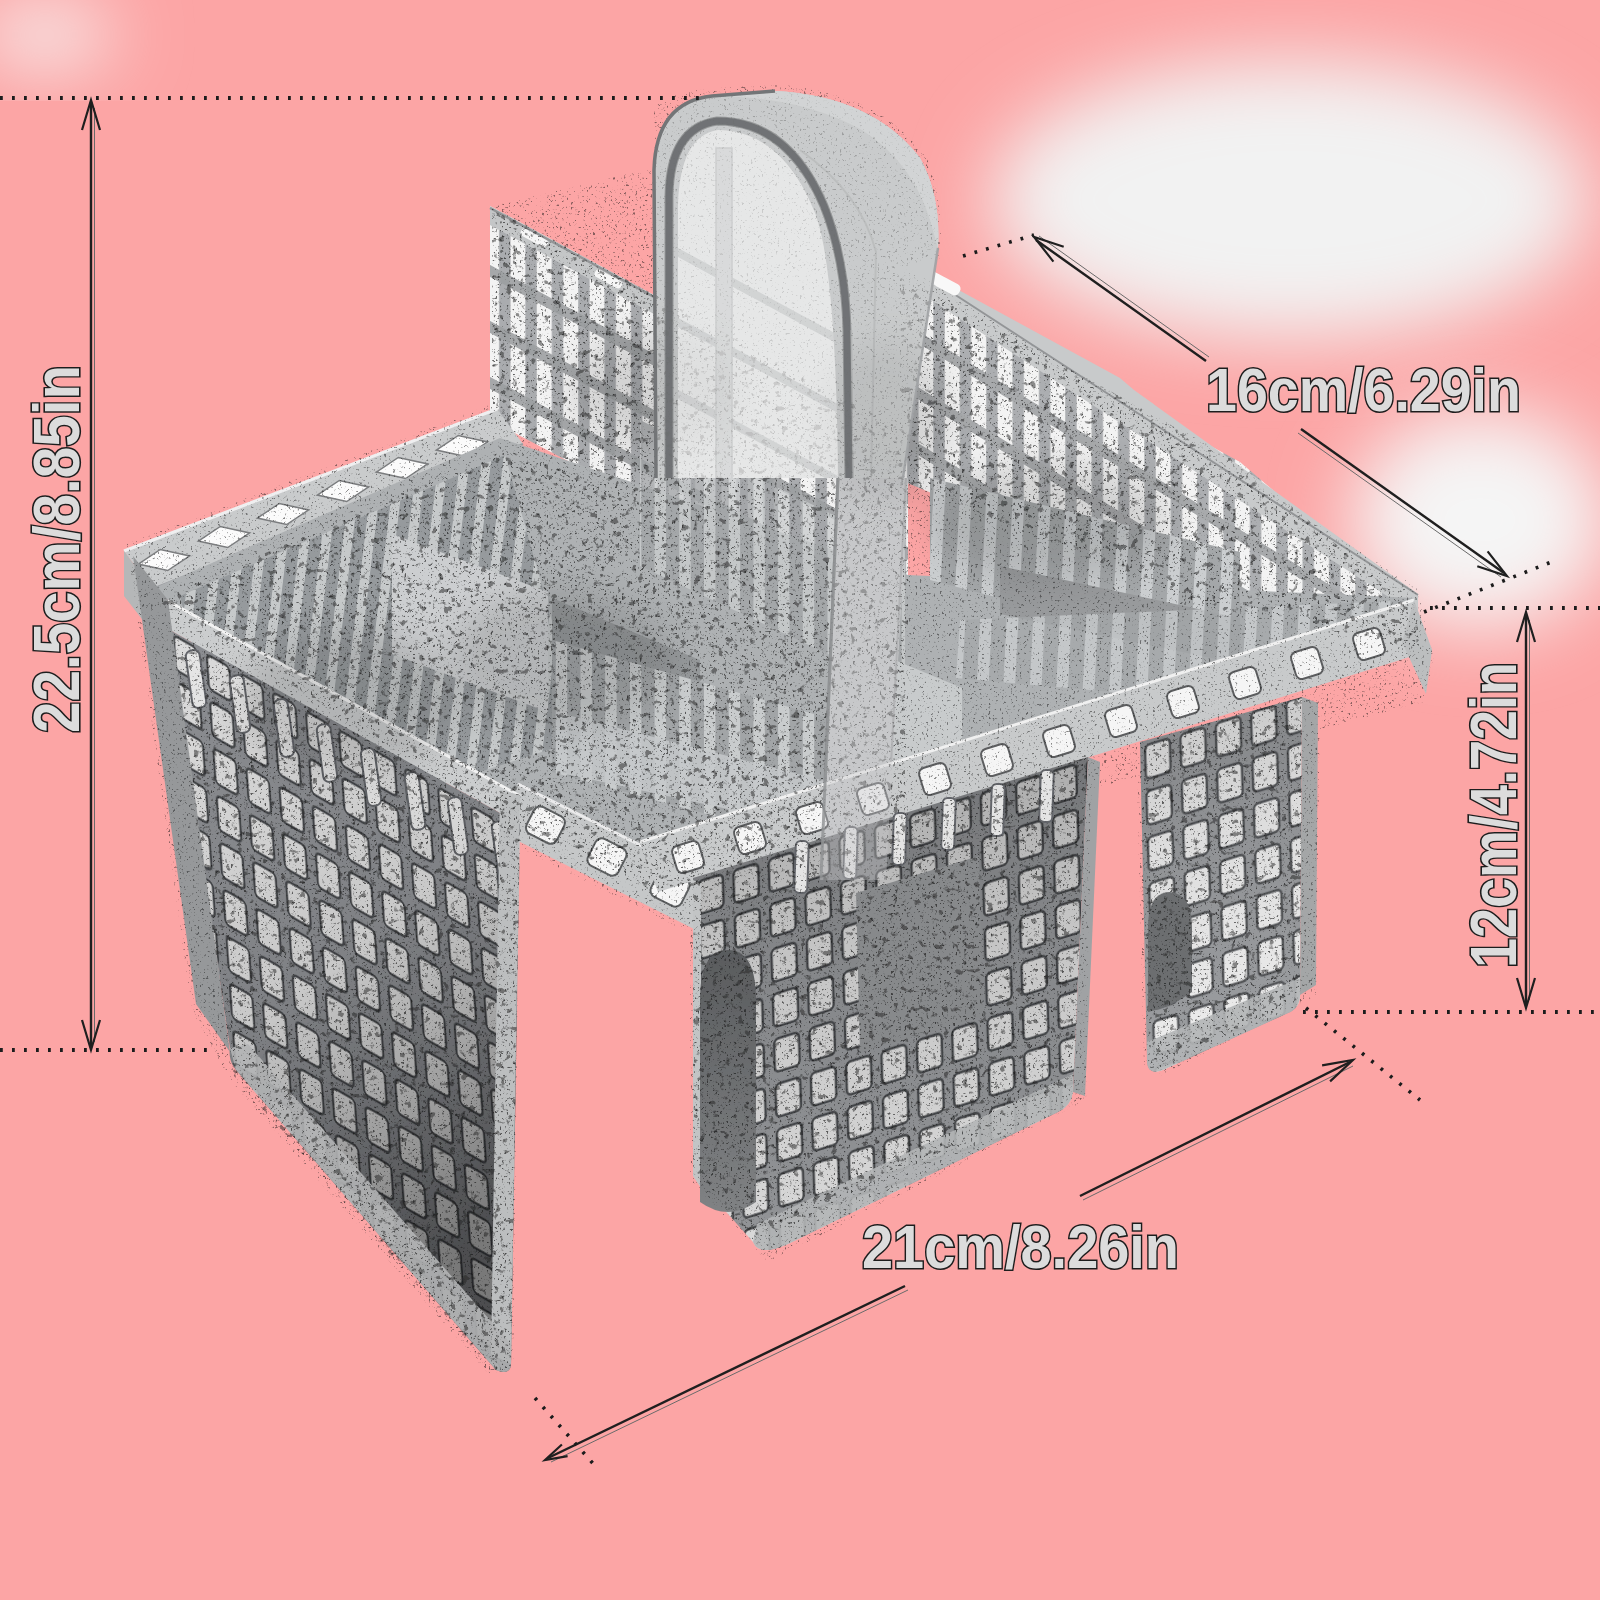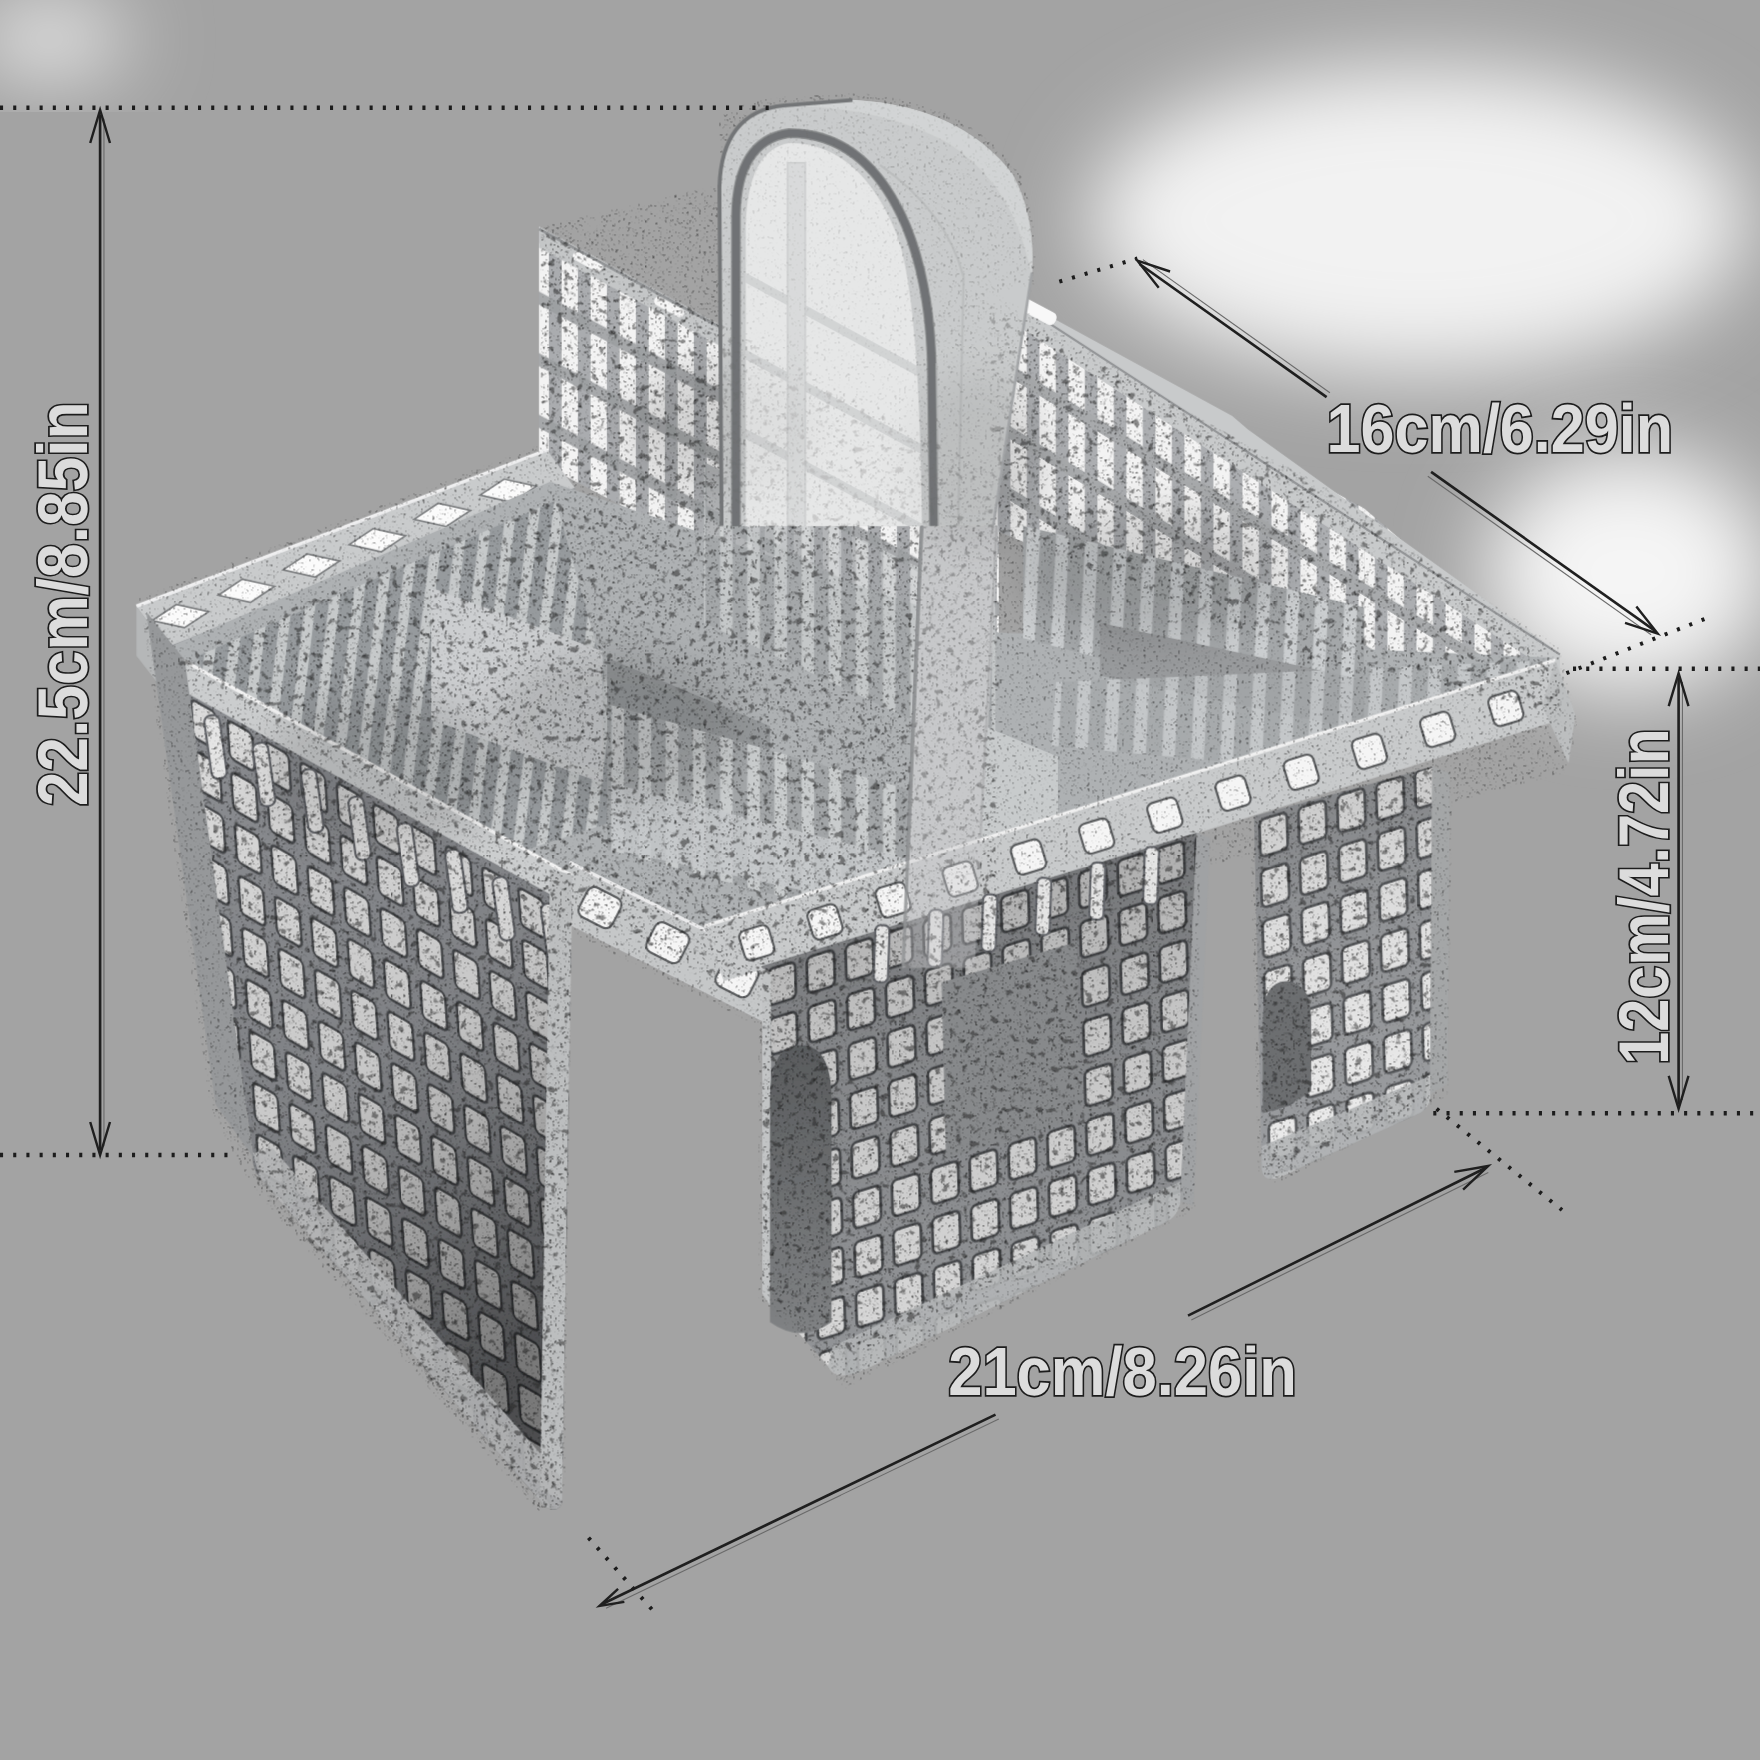--- a/index.html
+++ b/index.html
@@ -1,16 +1,16 @@
 <!DOCTYPE html>
 <html><head>
 <meta charset="utf-8">
 <style>
 html,body{margin:0;padding:0;background:#ffffff;}
-#page{width:1600px;height:1600px;position:relative;overflow:hidden;background:#a3a3a3;
+#page{width:1600px;height:1600px;position:relative;overflow:hidden;background:#fca5a5;
 font-family:"Liberation Sans",sans-serif;}
 </style>
 </head>
 <body>
 <div id="page">
 <svg width="1600" height="1600" viewBox="0 0 1600 1600" xmlns="http://www.w3.org/2000/svg">
 <defs>
 <clipPath id="handleop">
           <path d="M678,478 L678,205 Q680,136 718,130 Q782,131 815,213 Q836,268 838,478 Z"></path>
         </clipPath>

